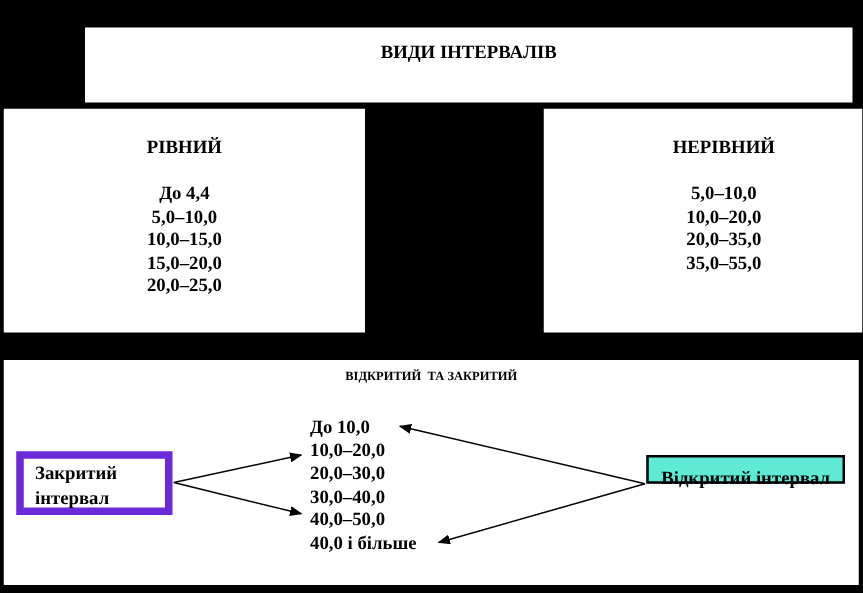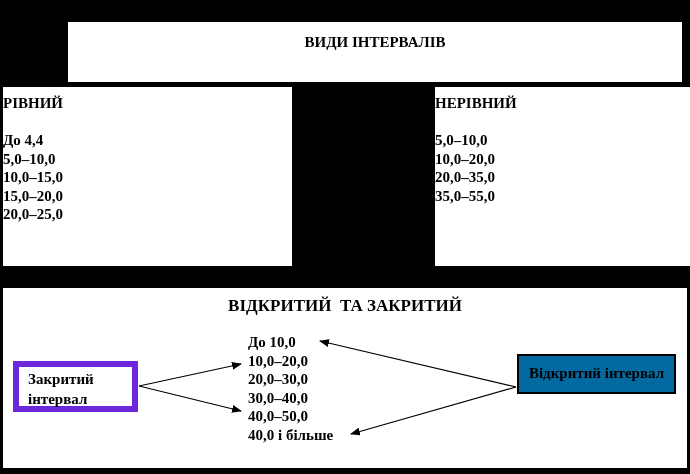--- a/index.html
+++ b/index.html
@@ -15,39 +15,39 @@
   }
   .whitebox { position: absolute; background: #ffffff; box-sizing: border-box; }
 
   .title-box {
     left: 68px; top: 3px; width: 614px; height: 60px;
     text-align: center; font-size: 15px; padding-top: 12px; margin-top: 19px;
   }
 
   .interval-box {
     top: 87px; height: 179px;
-    text-align: left; font-size: 15px; line-height: 18.5px;
-    padding-top: 7px;
+    text-align: center; font-size: 15px; line-height: 18.5px;
+    padding-top: 22px;
   }
   .equal-box { left: 3px; width: 289px; }
   .unequal-box { left: 399px; width: 288px; margin-left: 36px; }
   .spacer { height: 18.5px; }
 
   .bottom-box { left: 3px; top: 288px; width: 684px; height: 180px; }
   .bottom-title {
-    text-align: center; padding-top: 8px; font-size: 17px; white-space: pre;
+    text-align: center; padding-top: 8px; font-size: 10px; white-space: pre;
   }
   .closed-box {
     position: absolute; left: 10px; top: 73px; width: 125px; height: 51px;
     border: 6px solid #6d28d9; box-sizing: border-box; background: #fff;
     padding: 3px 0 0 9px; font-size: 15px; line-height: 19.5px;
   }
   .open-box {
-    position: absolute; left: 514px; top: 66px; width: 159px; height: 40px;
-    border: 2px solid #000; box-sizing: border-box; background: #0369a1;
+    position: absolute; left: 514px; top: 76px; width: 159px; height: 23px;
+    border: 2px solid #000; box-sizing: border-box; background: #5eead4;
     text-align: center; font-size: 15px; line-height: 34px;
   }
   .center-list {
     position: absolute; left: 245px; top: 45px;
     font-size: 15px; line-height: 18.6px; text-align: left;
   }
   .arrows {
     position: absolute; left: 0; top: 0; width: 690px; height: 474px;
     pointer-events: none;
   }

